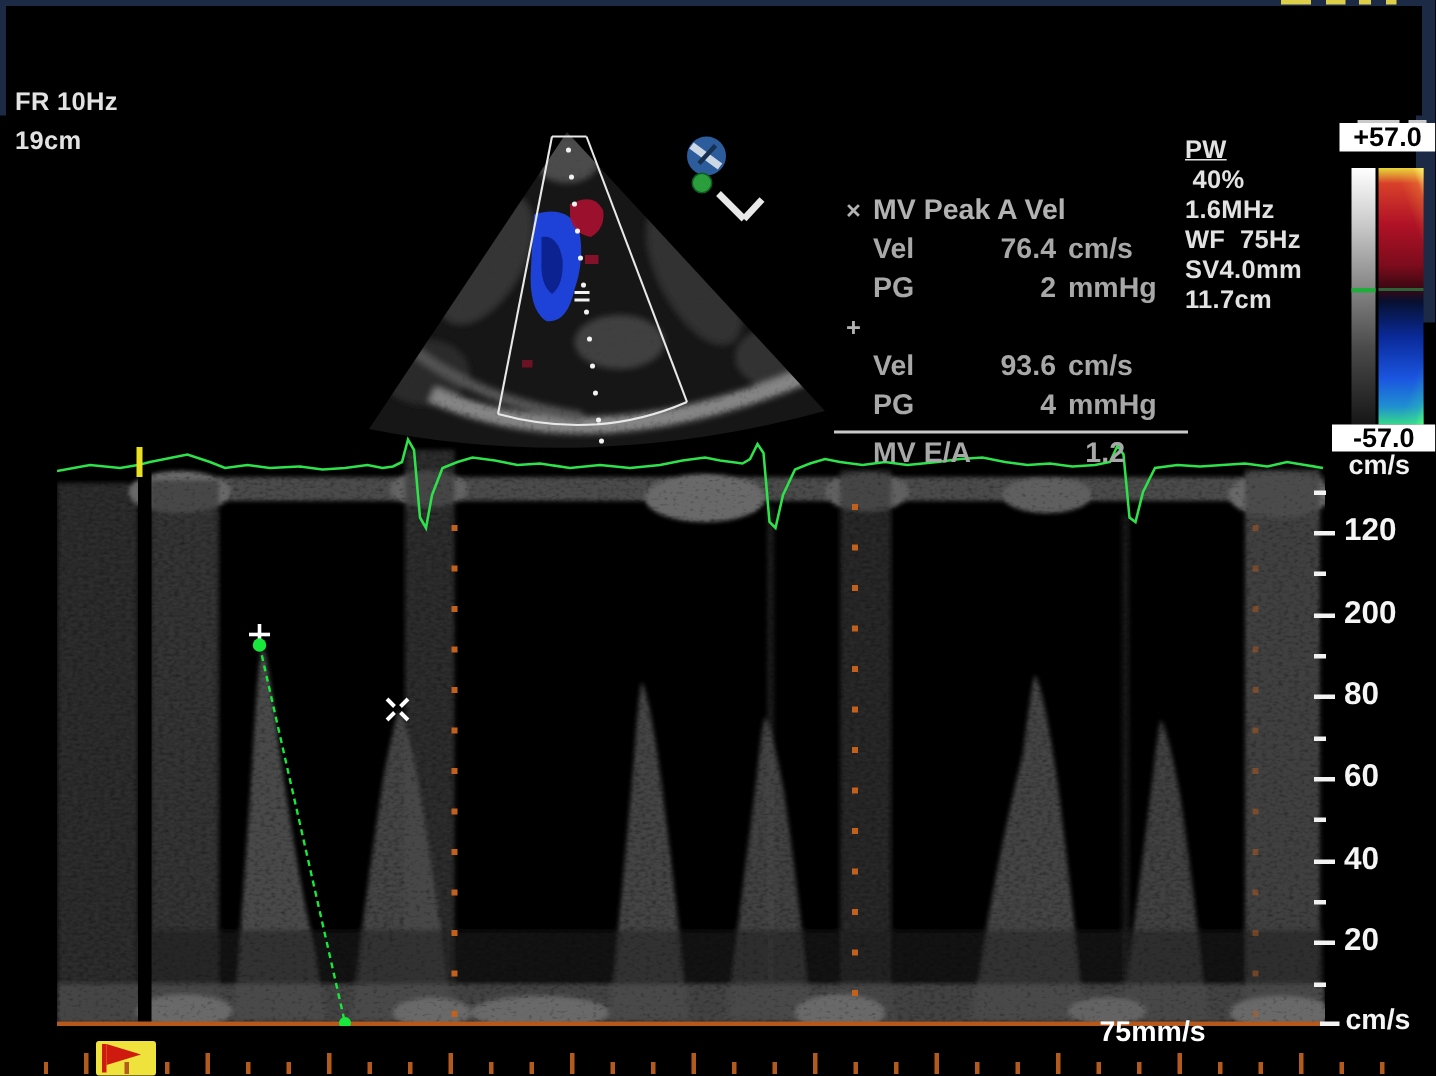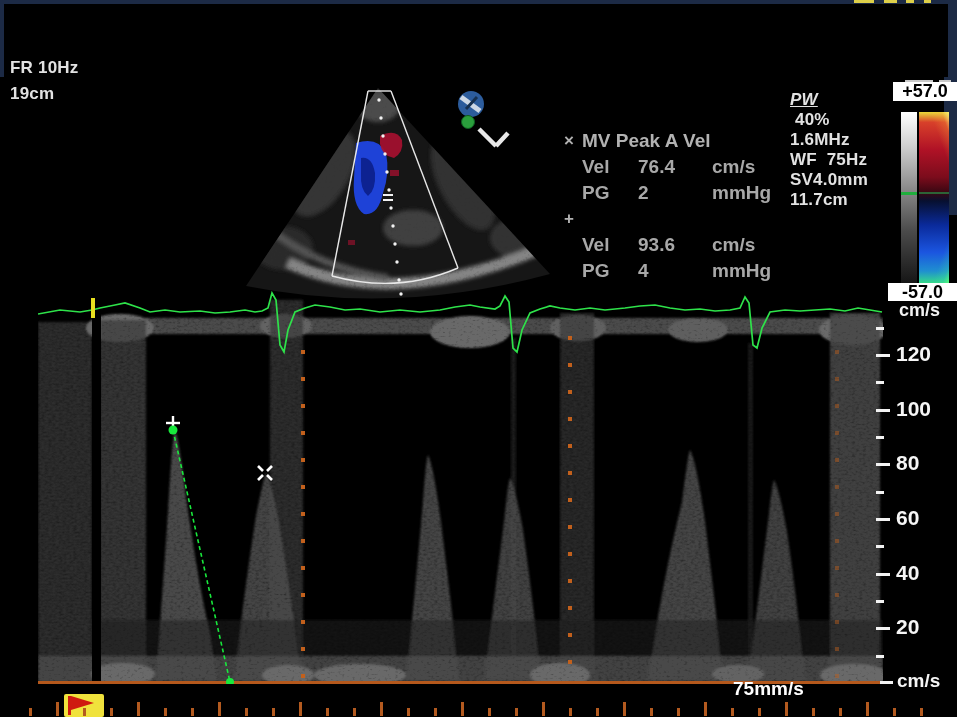--- a/index.html
+++ b/index.html
@@ -6,27 +6,27 @@
   #screen{position:relative;width:957px;height:717px;background:#000;overflow:hidden;
           font-family:"Liberation Sans","DejaVu Sans",sans-serif;}
   .abs{position:absolute;}
   
   .navy{background:#1c2a45;}
   .redact{background:#000;}
   .ydash{background:#ddcf4a;height:3px;}
   .gdash{background:#c9c9c9;height:3px;}
   
   .ptext{color:#e2e2e2;font-size:17px;font-weight:700;letter-spacing:.2px;white-space:pre;}
-  .ptitle{text-decoration:underline;font-style:italic;}
+  .ptitle{text-decoration:underline;}
   
   .meas{left:556px;top:128px;width:236px;color:#a8a8a8;font-size:19px;font-weight:700;}
   .mrow{display:grid;grid-template-columns:26px 56px 66px auto;height:26px;align-items:center;}
   .mtitle{display:grid;grid-template-columns:26px auto;height:26px;align-items:center;color:#b2b2b2;}
   .mmark{text-align:center;font-size:17px;}
-  .mval{text-align:left;}
+  .mval{text-align:right;}
   .munit{padding-left:8px;}
   .mratio{display:grid;grid-template-columns:120px auto;height:28px;align-items:center;
           border-top:2px solid #c9c9c9;margin-top:3px;}
   .rval{text-align:right;padding-right:42px;}
   
   .vbox{background:#fff;color:#000;font-size:18px;font-weight:700;text-align:center;line-height:19px;}
   #graybar{left:901px;top:112px;width:16px;height:171px;
      background:linear-gradient(180deg,#fff 0%,#cfcfcf 20%,#8a8a8a 45%,#4a4a4a 70%,#161616 100%);}
   #graybar-marker{left:901px;top:192px;width:16px;height:3px;background:#1fae3c;}
   #colorbar{left:919px;top:112px;width:30px;height:171px;
@@ -244,35 +244,39 @@
         <span>Vel</span>
       <span class="mval">93.6</span>
       <span class="munit">cm/s</span>
     </div>
     <div class="mrow">
       <span></span>
         <span>PG</span>
       <span class="mval">4</span>
       <span class="munit">mmHg</span>
     </div>
+    <div class="mratio">
+      <span style="padding-left:26px">MV E/A</span>
+      <span class="rval">1.2</span>
+    </div>
   </div>
 
   <div class="abs vbox" style="left:893px;top:82px;width:64px;height:19px">+57.0</div>
   <div class="abs" id="graybar"></div>
   <div class="abs" id="graybar-marker"></div>
   <div class="abs" id="colorbar"></div>
   <div class="abs" id="colorbar-marker"></div>
   <div class="abs vbox" style="left:888px;top:283px;width:69px;height:18px">-57.0</div>
   <div class="abs cmslabel" style="left:899px;top:300px">cm/s</div>
 
   <div id="vel-axis">
       <div class="vtick" style="left:876px;top:354px;width:14px"></div>
      <div class="vlabel" style="left:896px;top:342px">120</div>
       <div class="vtick" style="left:876px;top:409px;width:14px"></div>
-     <div class="vlabel" style="left:896px;top:397px">100</div>
+     <div class="vlabel" style="left:896px;top:397px">200</div>
       <div class="vtick" style="left:876px;top:463px;width:14px"></div>
      <div class="vlabel" style="left:896px;top:451px">80</div>
       <div class="vtick" style="left:876px;top:518px;width:14px"></div>
      <div class="vlabel" style="left:896px;top:506px">60</div>
       <div class="vtick" style="left:876px;top:573px;width:14px"></div>
      <div class="vlabel" style="left:896px;top:561px">40</div>
       <div class="vtick" style="left:876px;top:627px;width:14px"></div>
      <div class="vlabel" style="left:896px;top:615px">20</div>
       <div class="vtick" style="left:876px;top:655px;width:8px"></div>
       <div class="vtick" style="left:876px;top:600px;width:8px"></div>

